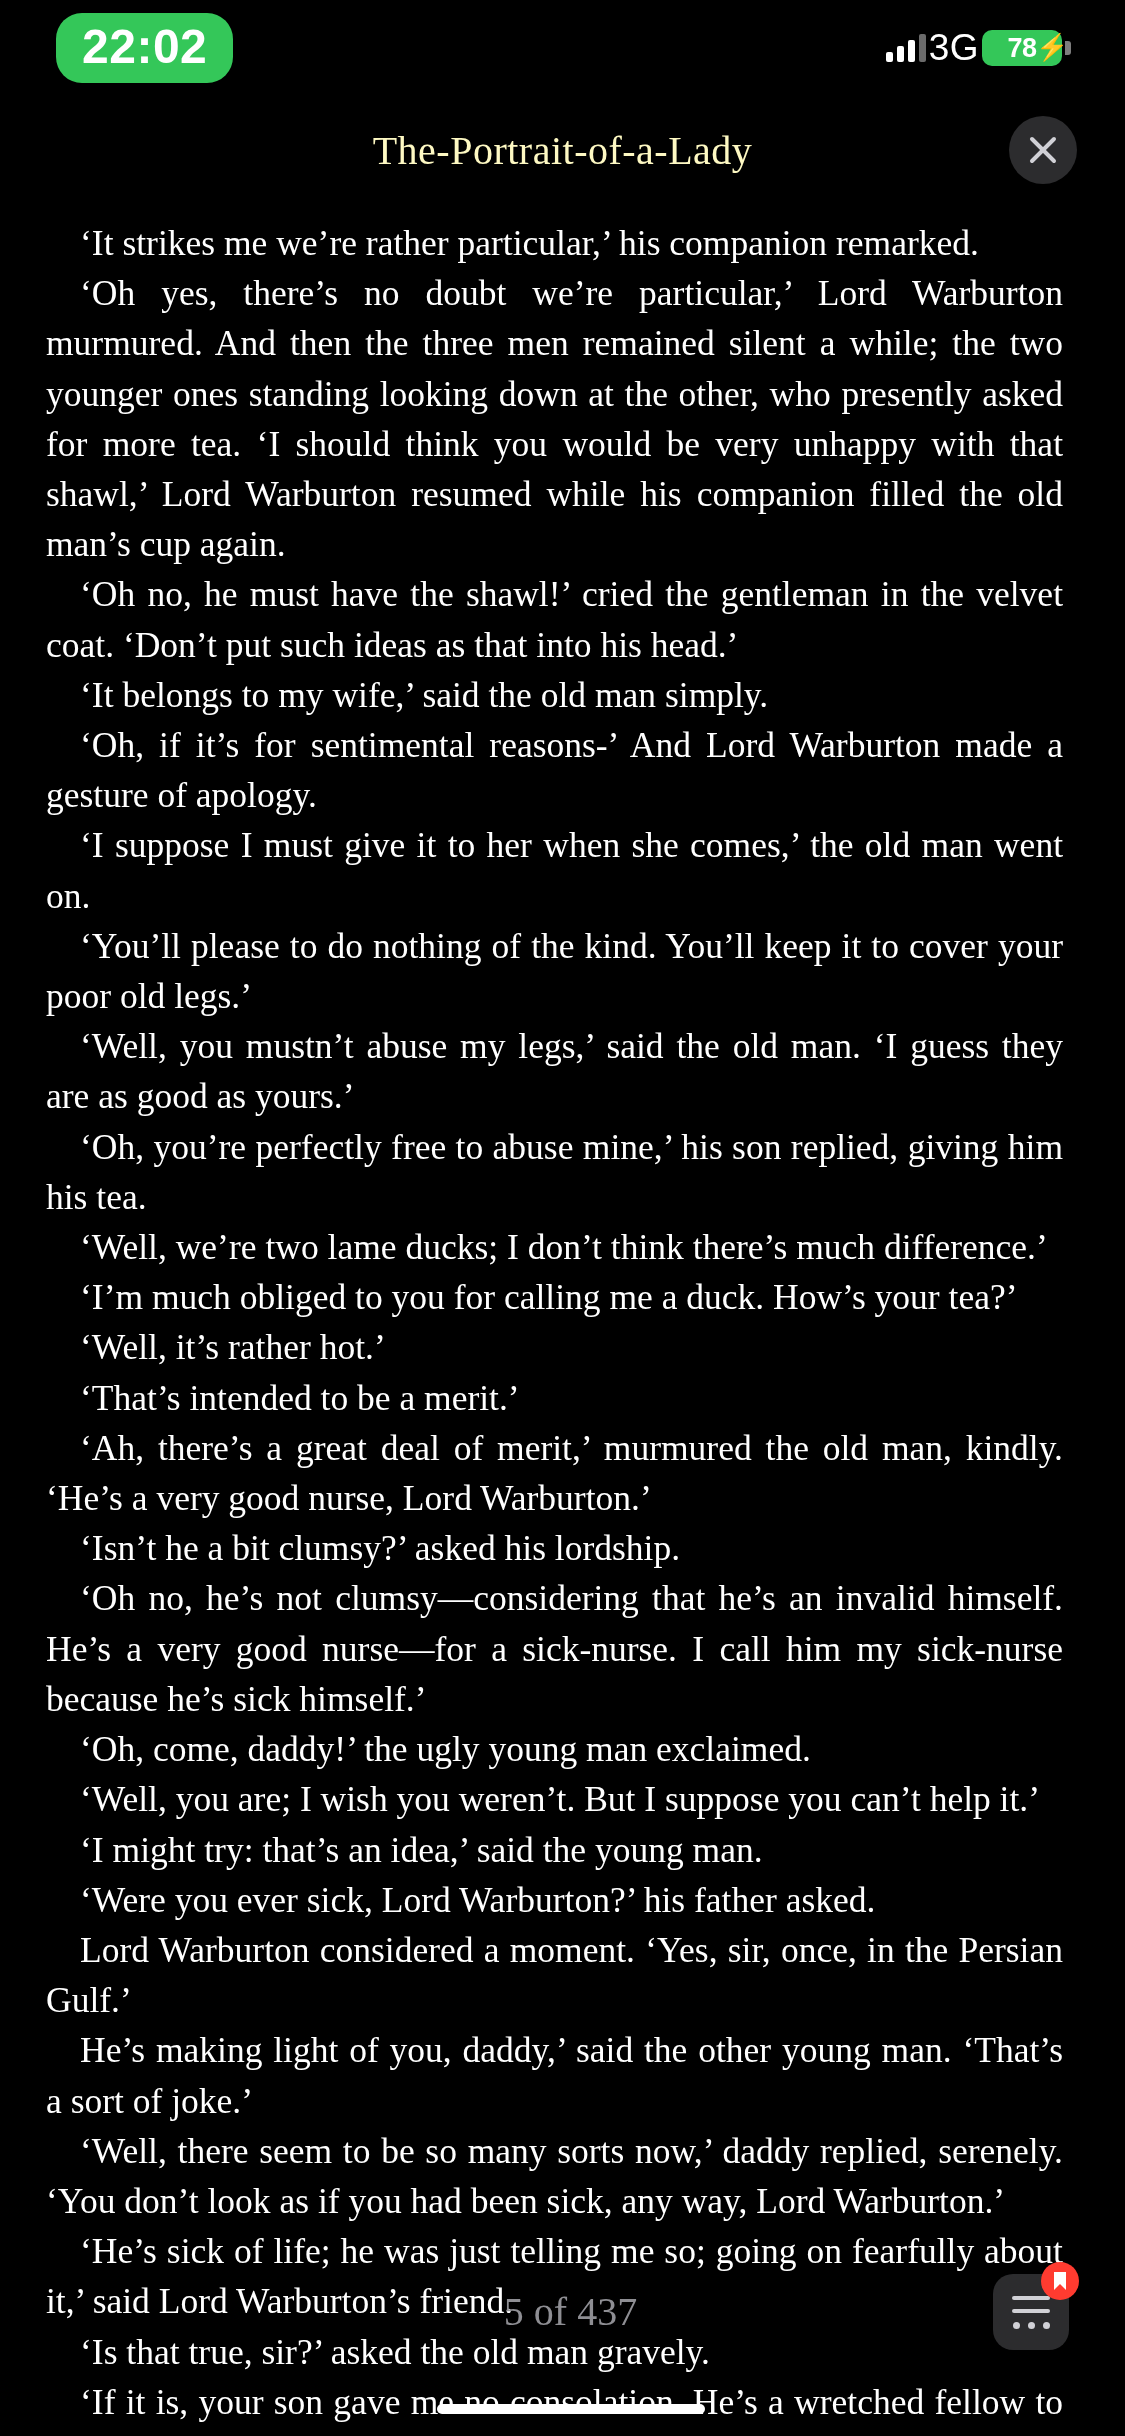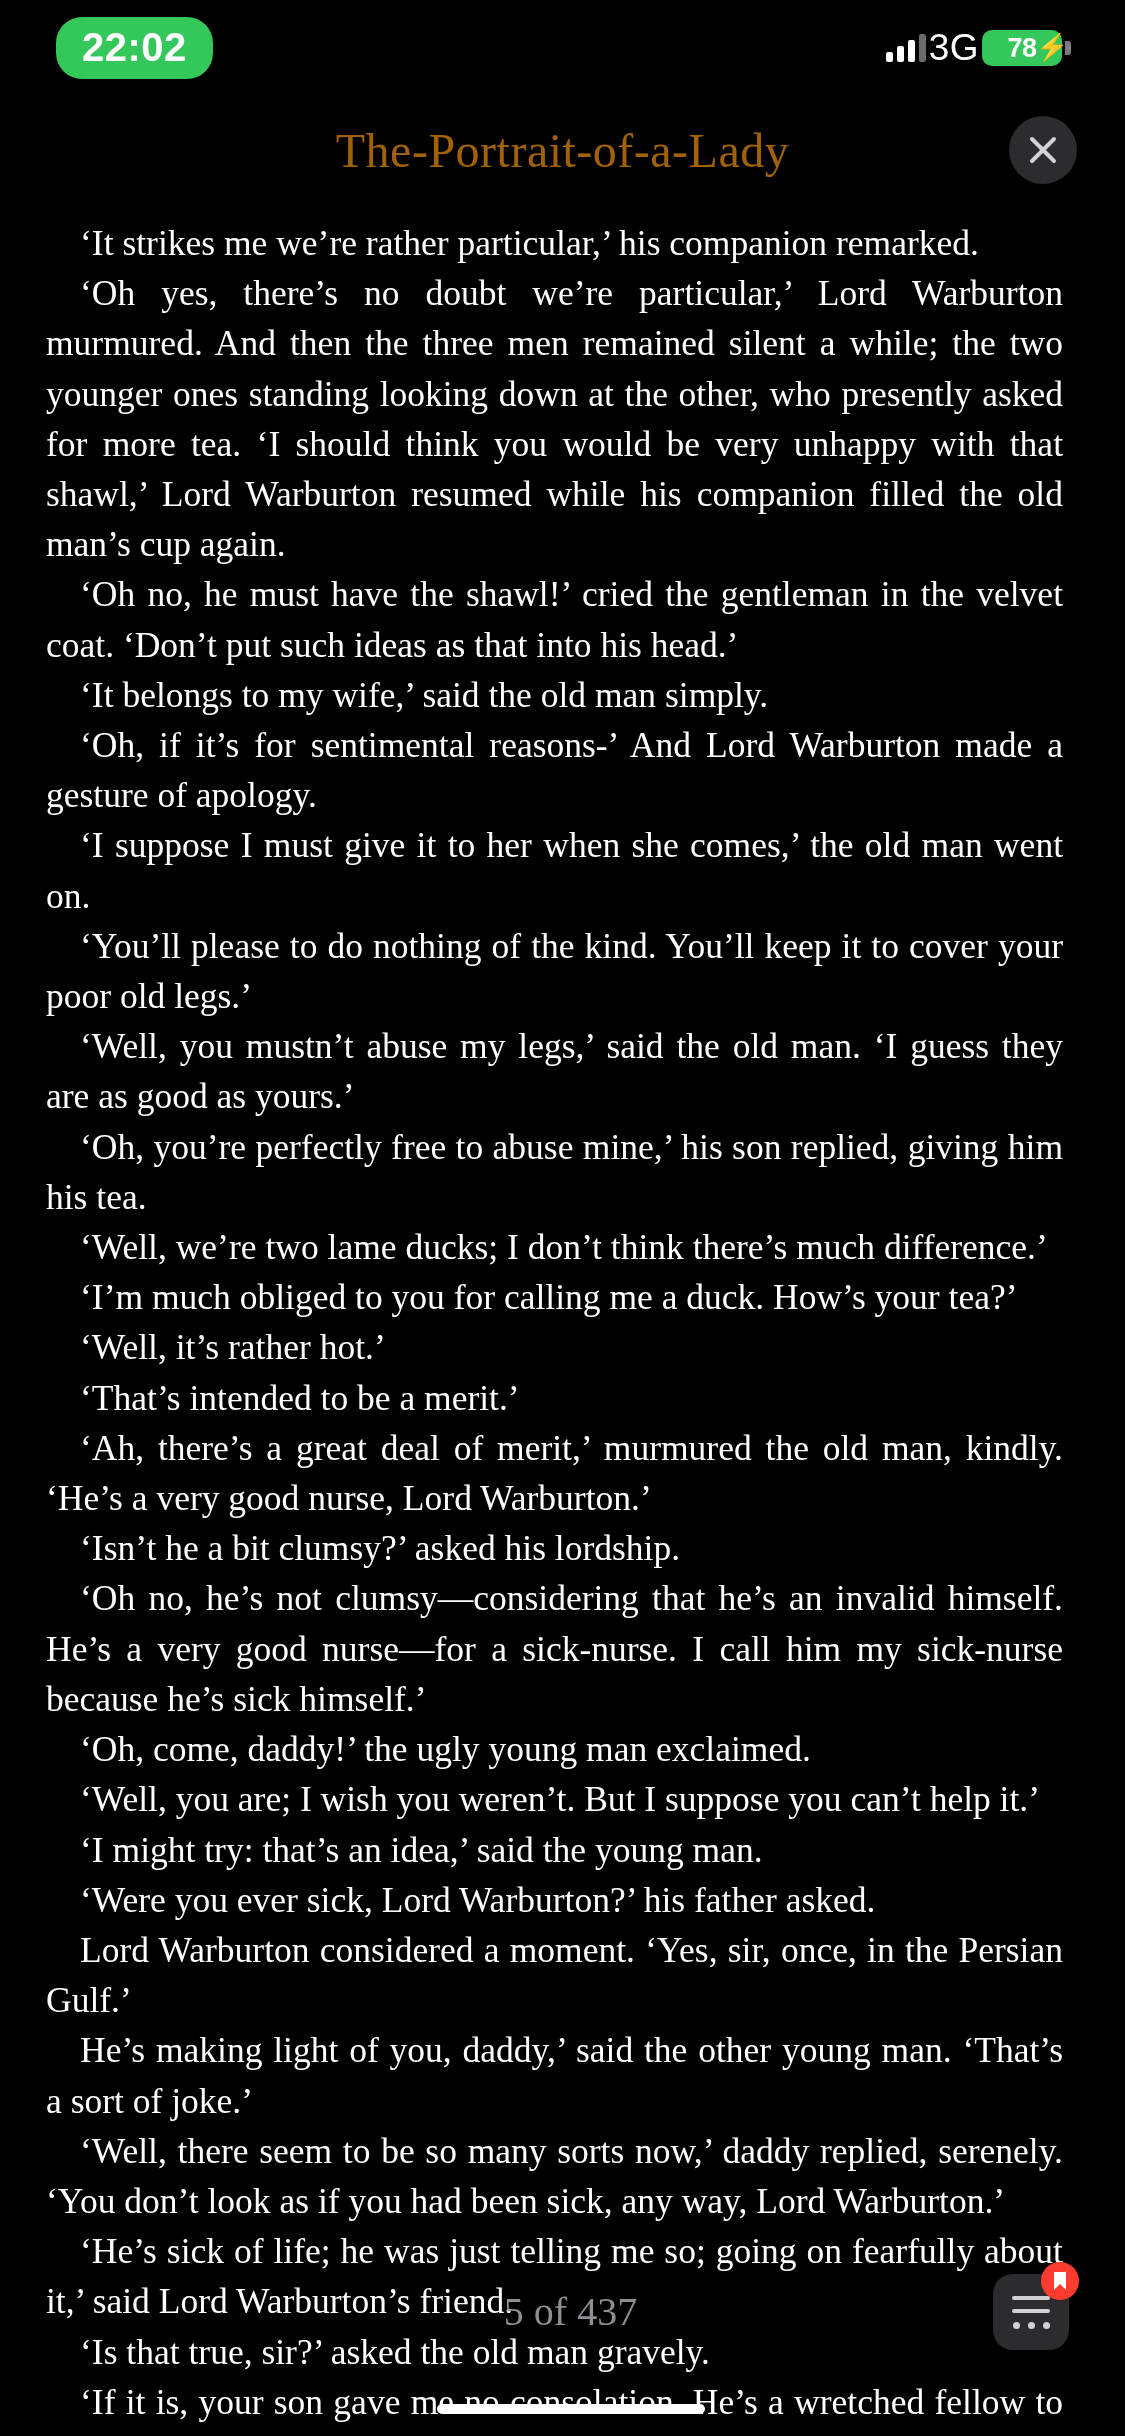--- a/index.html
+++ b/index.html
@@ -21,21 +21,21 @@
     display: flex;
     align-items: center;
     justify-content: space-between;
     padding: 0 44px;
   }
   .status-time {
     background: #34c759;
     color: #ffffff;
     font-family: "Liberation Sans", sans-serif;
     font-weight: bold;
-    font-size: 40px;
+    font-size: 48px;
     letter-spacing: 0.5px;
     border-radius: 26px;
     padding: 10px 26px 12px 26px;
     line-height: 1;
     margin-left: 12px;
   }
   .status-right {
     display: flex;
     align-items: center;
     gap: 3px;
@@ -102,22 +102,22 @@
   
   .header {
     position: relative;
     height: 108px;
     display: flex;
     align-items: center;
     justify-content: center;
   }
   .book-title {
     font-family: "Liberation Serif", serif;
-    font-size: 48px;
-    color: #a16207;
+    font-size: 40px;
+    color: #fef9c3;
     letter-spacing: 0.5px;
   }
   .close-button {
     position: absolute;
     right: 48px;
     top: 50%;
     transform: translateY(-50%);
     width: 68px;
     height: 68px;
     border-radius: 50%;

